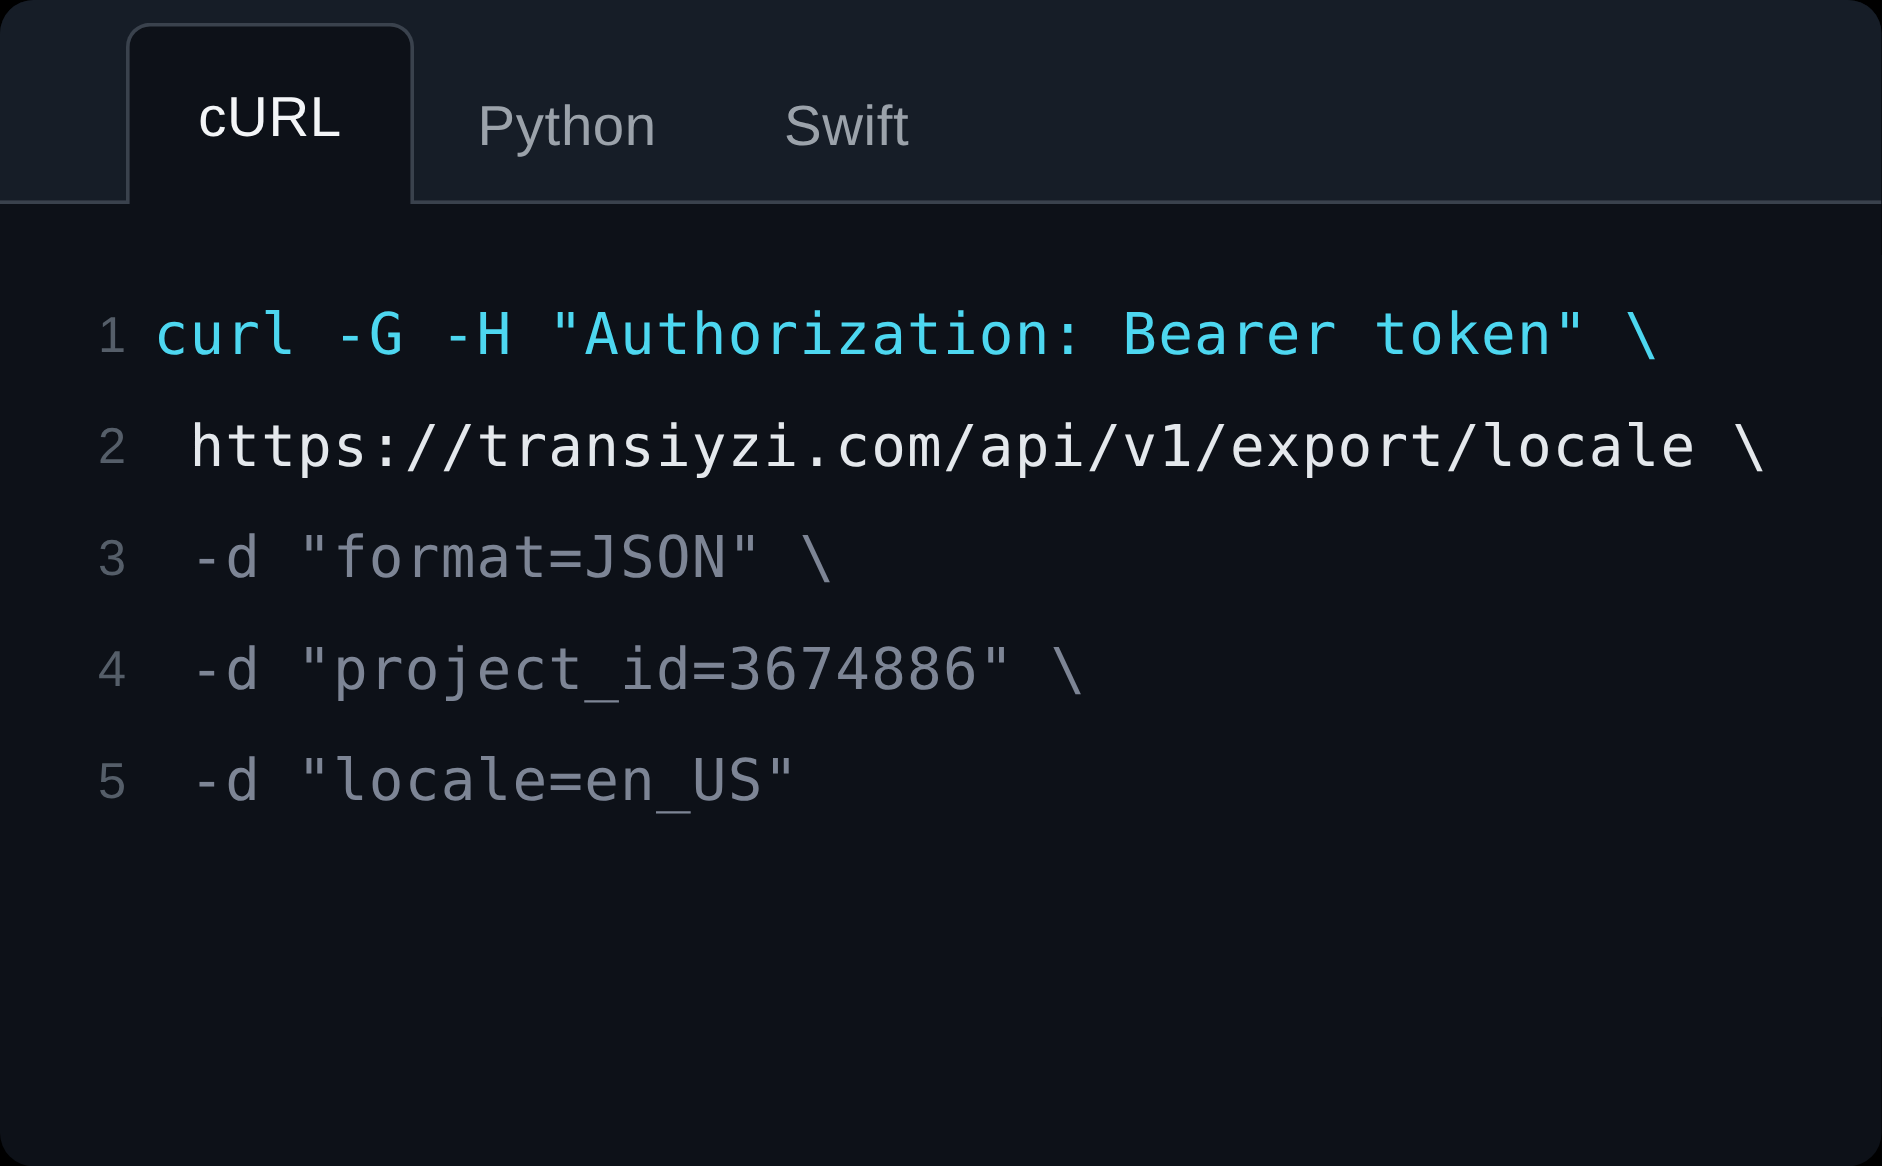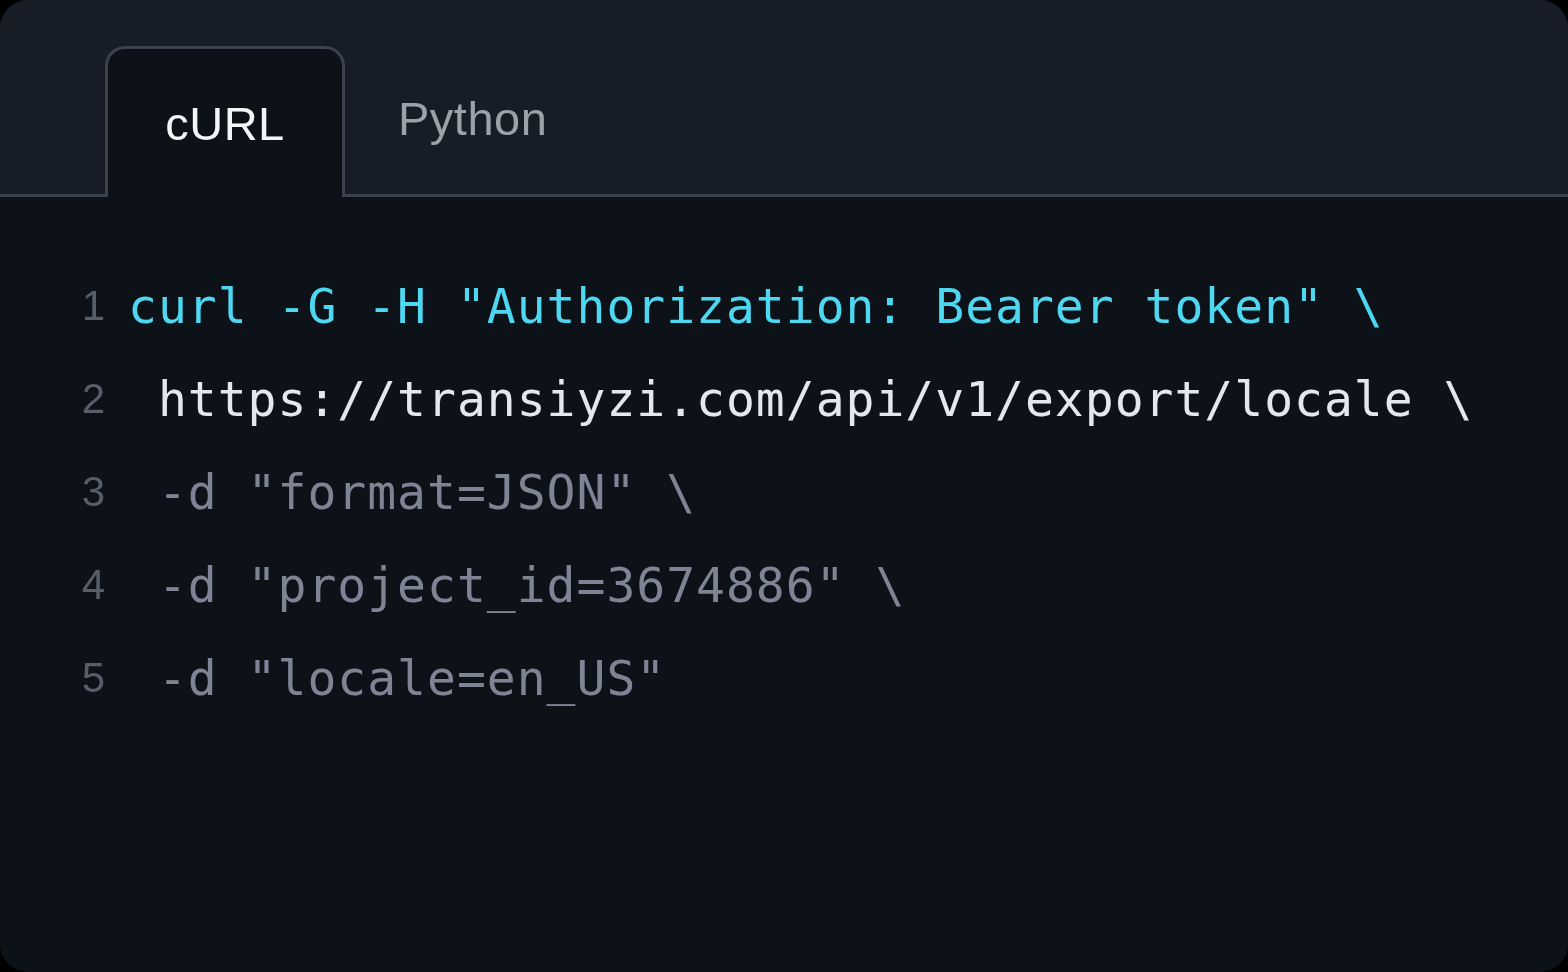--- a/index.html
+++ b/index.html
@@ -23,21 +23,21 @@
   .card {
     position: absolute;
     inset: 0;
     border-radius: 28px;
     background: var(--card-bg);
     overflow: hidden;
   }
   
   .tabbar {
     position: relative;
-    height: 197px;
+    height: 170px;
     background: var(--tabbar-bg);
     display: flex;
     align-items: stretch;
     padding-left: 105px;
     overflow: hidden;
   }
   .tabbar-divider {
     position: absolute;
     left: 0; right: 0; bottom: 0;
     height: 3px;
@@ -98,20 +98,21 @@
   .tone-param   { color: var(--code-param); }
 </style>
 </head>
 <body>
 
 <div class="card">
 
   <div class="tabbar">
     <div class="tab active">cURL</div>
     <div class="tab">Python</div>
+    <div class="tab">Swift</div>
     <div class="tabbar-divider"></div>
   </div>
 
   <div class="code-area">
     <div class="code-line">
       <span class="line-num">1</span>
       <span class="code-text tone-command">curl -G -H "Authorization: Bearer token" \</span>
     </div>
     <div class="code-line">
       <span class="line-num">2</span>

